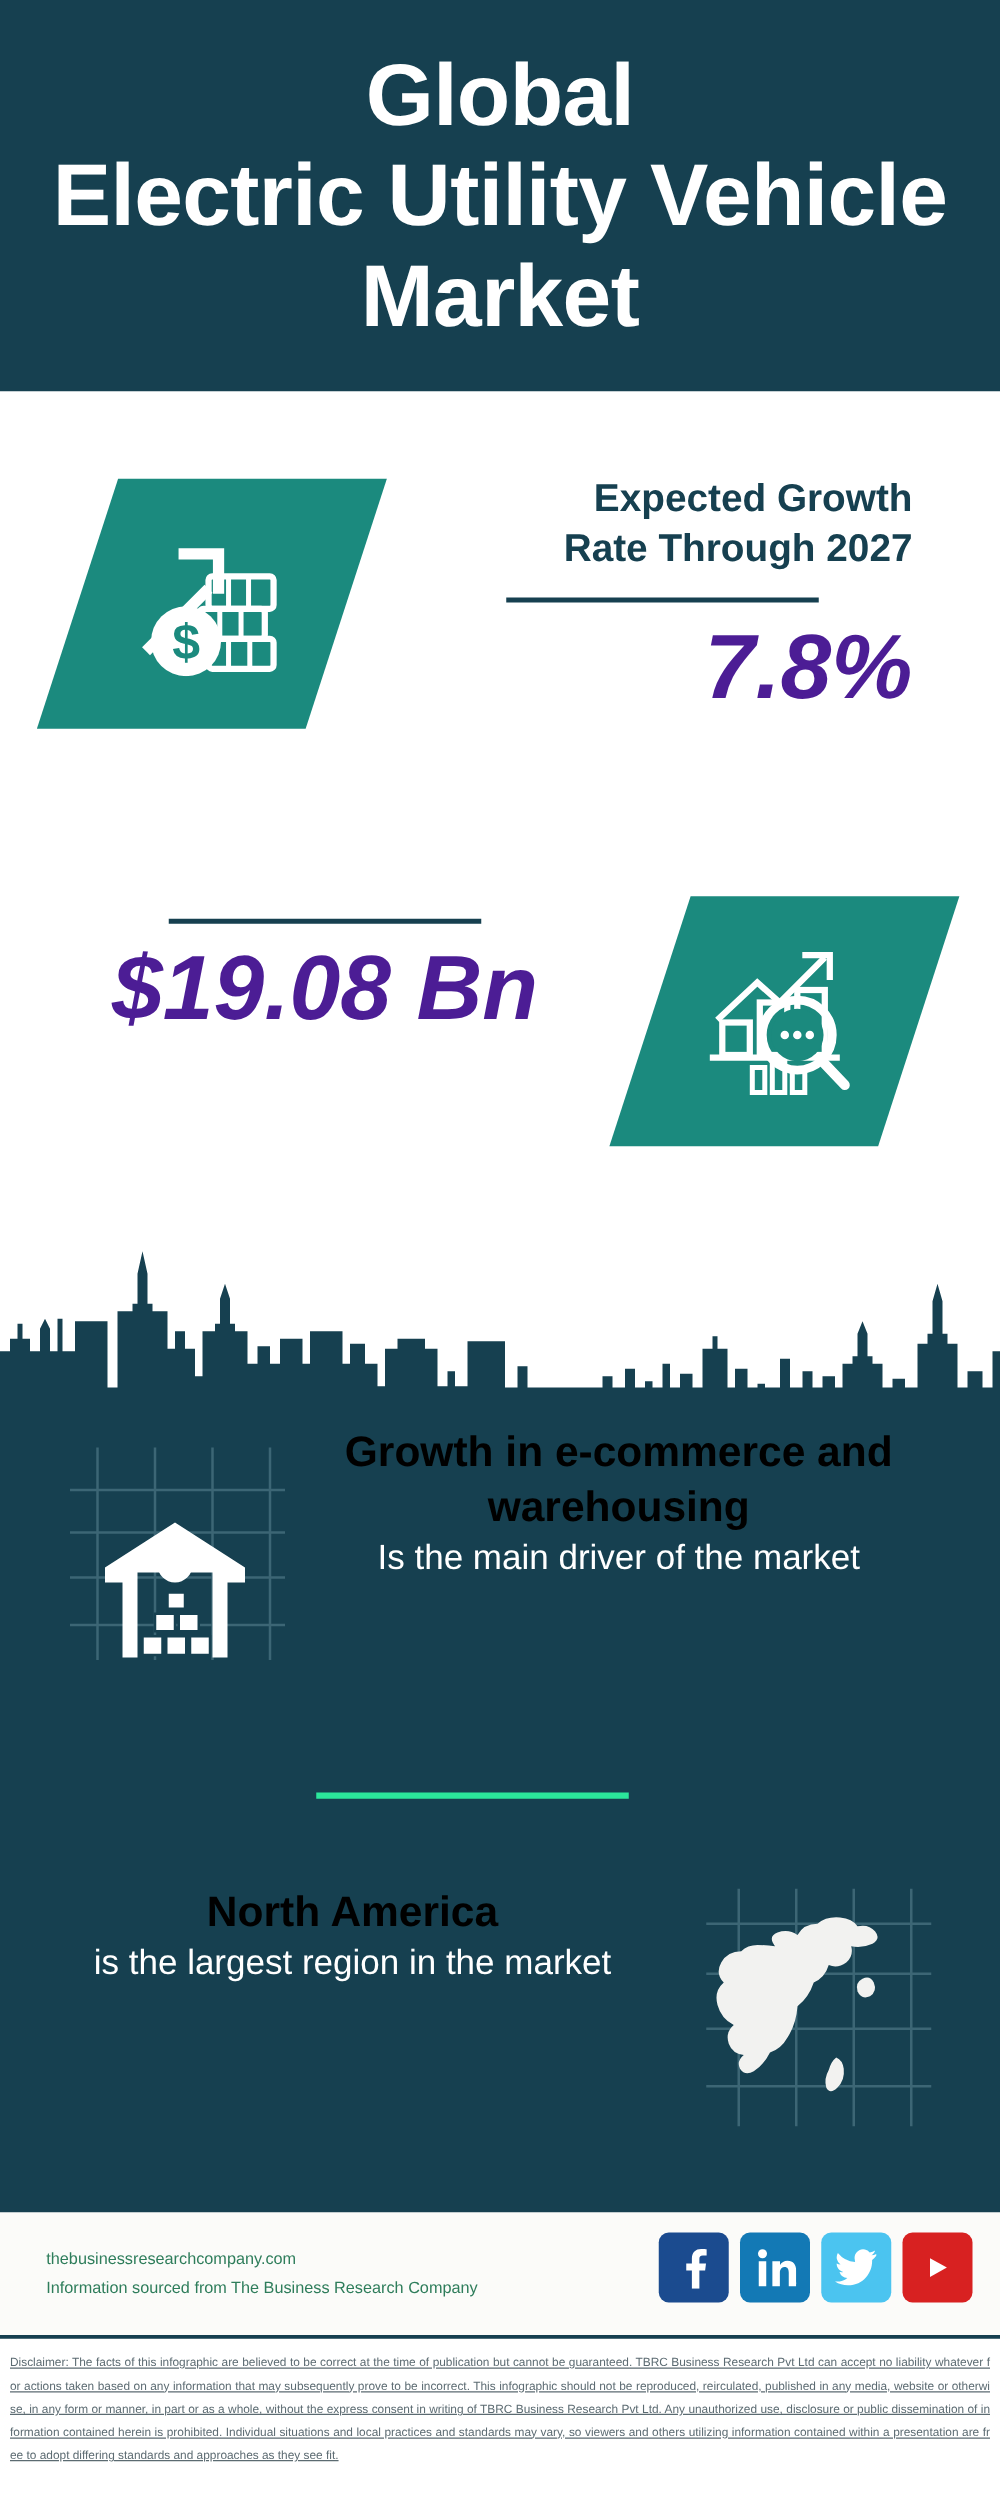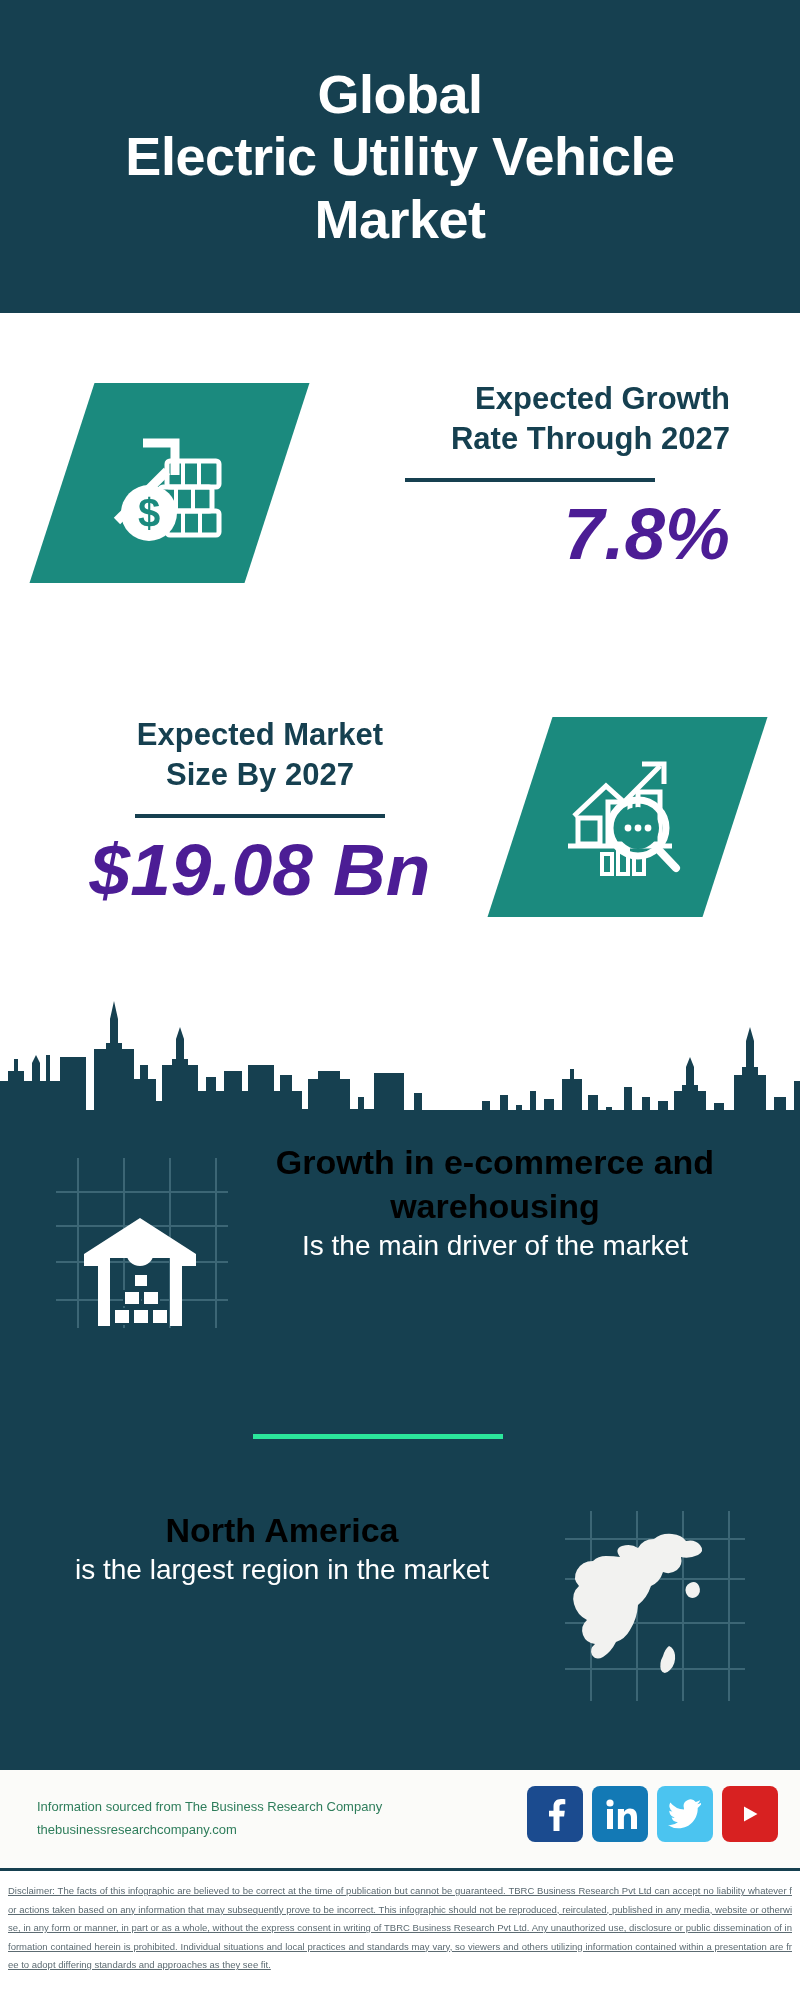--- a/index.html
+++ b/index.html
@@ -21,21 +21,21 @@
     position: absolute;
     left: 0; top: 0;
     width: 800px; height: 313px;
     background: #164050;
     display: flex;
     align-items: center;
     justify-content: center;
   }
   .header-title {
     color: #ffffff;
-    font-size: 54px;
+    font-size: 70px;
     font-weight: bold;
     line-height: 1.15;
     text-align: center;
     letter-spacing: -0.5px;
     padding: 0 40px;
     white-space: pre-line;
   }
 
   
   .stat1 {
@@ -265,22 +265,20 @@
     <div class="stat1-text">
       <div class="stat-label">Expected Growth
 Rate Through 2027</div>
       <div class="rule"></div>
       <div class="stat-value">7.8%</div>
     </div>
   </div>
 
   <div class="stat2">
     <div class="stat2-text">
-      <div class="stat-label">Expected Market
-Size By 2027</div>
       <div class="rule"></div>
       <div class="stat-value">$19.08 Bn</div>
     </div>
     <div class="para para-2">
       <div class="para-inner">
         <svg width="135" height="130" viewBox="0 0 135 130">
 
           <path d="M14 66 L46 36 L64 52 L100 16" stroke="#fff" stroke-width="5" fill="none"></path>
           <path d="M82 14 L104 14 L104 34" stroke="#fff" stroke-width="5" fill="none"></path>
 
@@ -371,22 +369,22 @@
       <svg class="glyph-svg" width="190" height="200" viewBox="0 0 190 200">
         <path fill="#F2F2F0" d="M63 52 q-6 -8 2 -11 q9 -3 16 2 q5 -9 16 -9 q7 -6 18 -5 q10 1 14 7 q9 -2 14 4 q5 6 -2 10 q-9 4 -17 2 q2 8 -4 13 q-7 5 -14 2 q-3 10 -12 14 q-4 12 -13 19 q-1 14 -8 25 q-5 9 -14 12 q-5 10 -13 15 q-7 4 -11 -2 q-3 -6 3 -11 q-9 -1 -12 -9 q-3 -9 4 -15 q-10 -5 -13 -16 q-3 -11 5 -18 q-7 -7 -2 -16 q5 -9 16 -9 q5 -5 13 -5 q8 0 14 1 Z"></path>
         <path fill="#F2F2F0" d="M133 78 q6 -3 9 3 q3 7 -3 11 q-7 3 -10 -4 q-2 -7 4 -10 Z"></path>
         <path fill="#F2F2F0" d="M112 141 q5 2 6 9 q1 9 -5 15 q-6 6 -9 0 q-2 -7 2 -14 q2 -7 6 -10 Z"></path>
       </svg>
     </div>
   </div>
 
   <div class="source-bar">
     <div class="source-text">
+      <span>thebusinessresearchcompany.com</span>
       <span>Information sourced from The Business Research Company</span>
-      <span>thebusinessresearchcompany.com</span>
     </div>
     <div class="socials">
       <div class="soc soc-fb">
         <svg width="30" height="34" viewBox="0 0 30 34">
           <path fill="#fff" d="M19.5 34V19.4h4.6l.7-5.6h-5.3V10c0-1.6.5-2.7 2.8-2.7h3V2.3c-.5-.1-2.3-.2-4.4-.2-4.4 0-7.4 2.7-7.4 7.6v4.1H9v5.6h4.5V34h6Z"></path>
         </svg>
       </div>
       <div class="soc soc-li">
         <svg width="34" height="34" viewBox="0 0 34 34">
           <rect x="4" y="12" width="6" height="20" fill="#fff"></rect>

